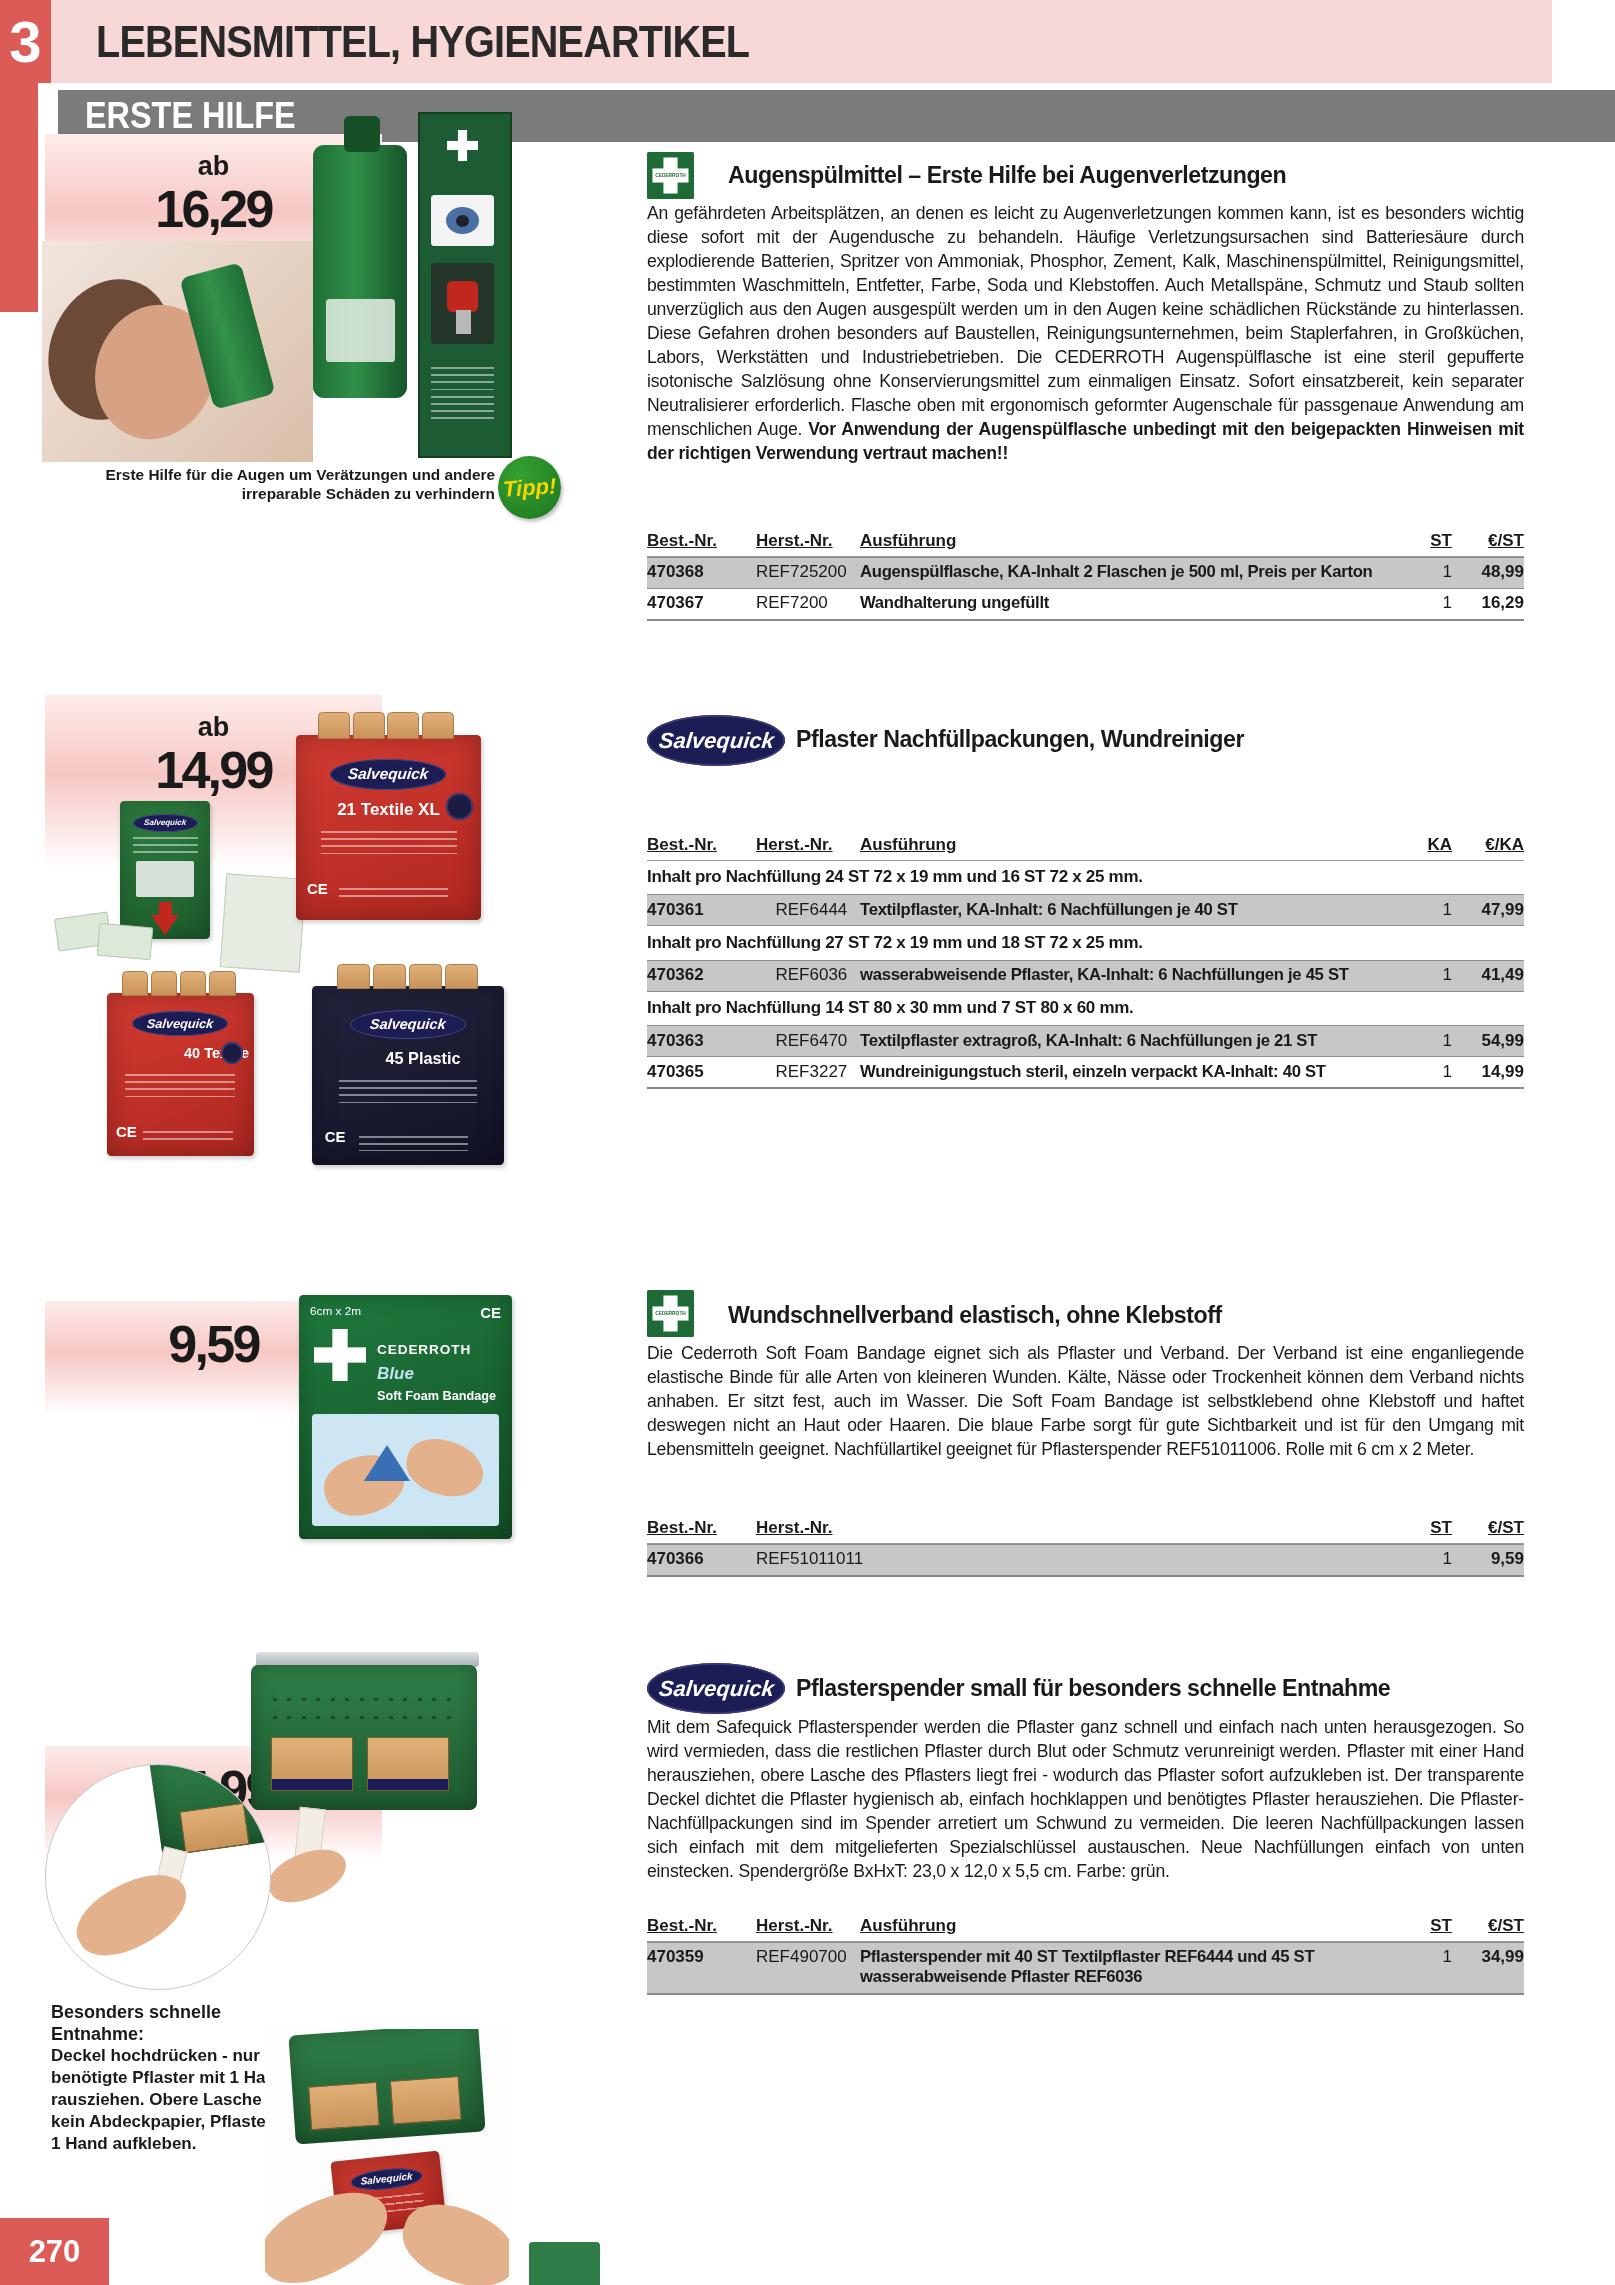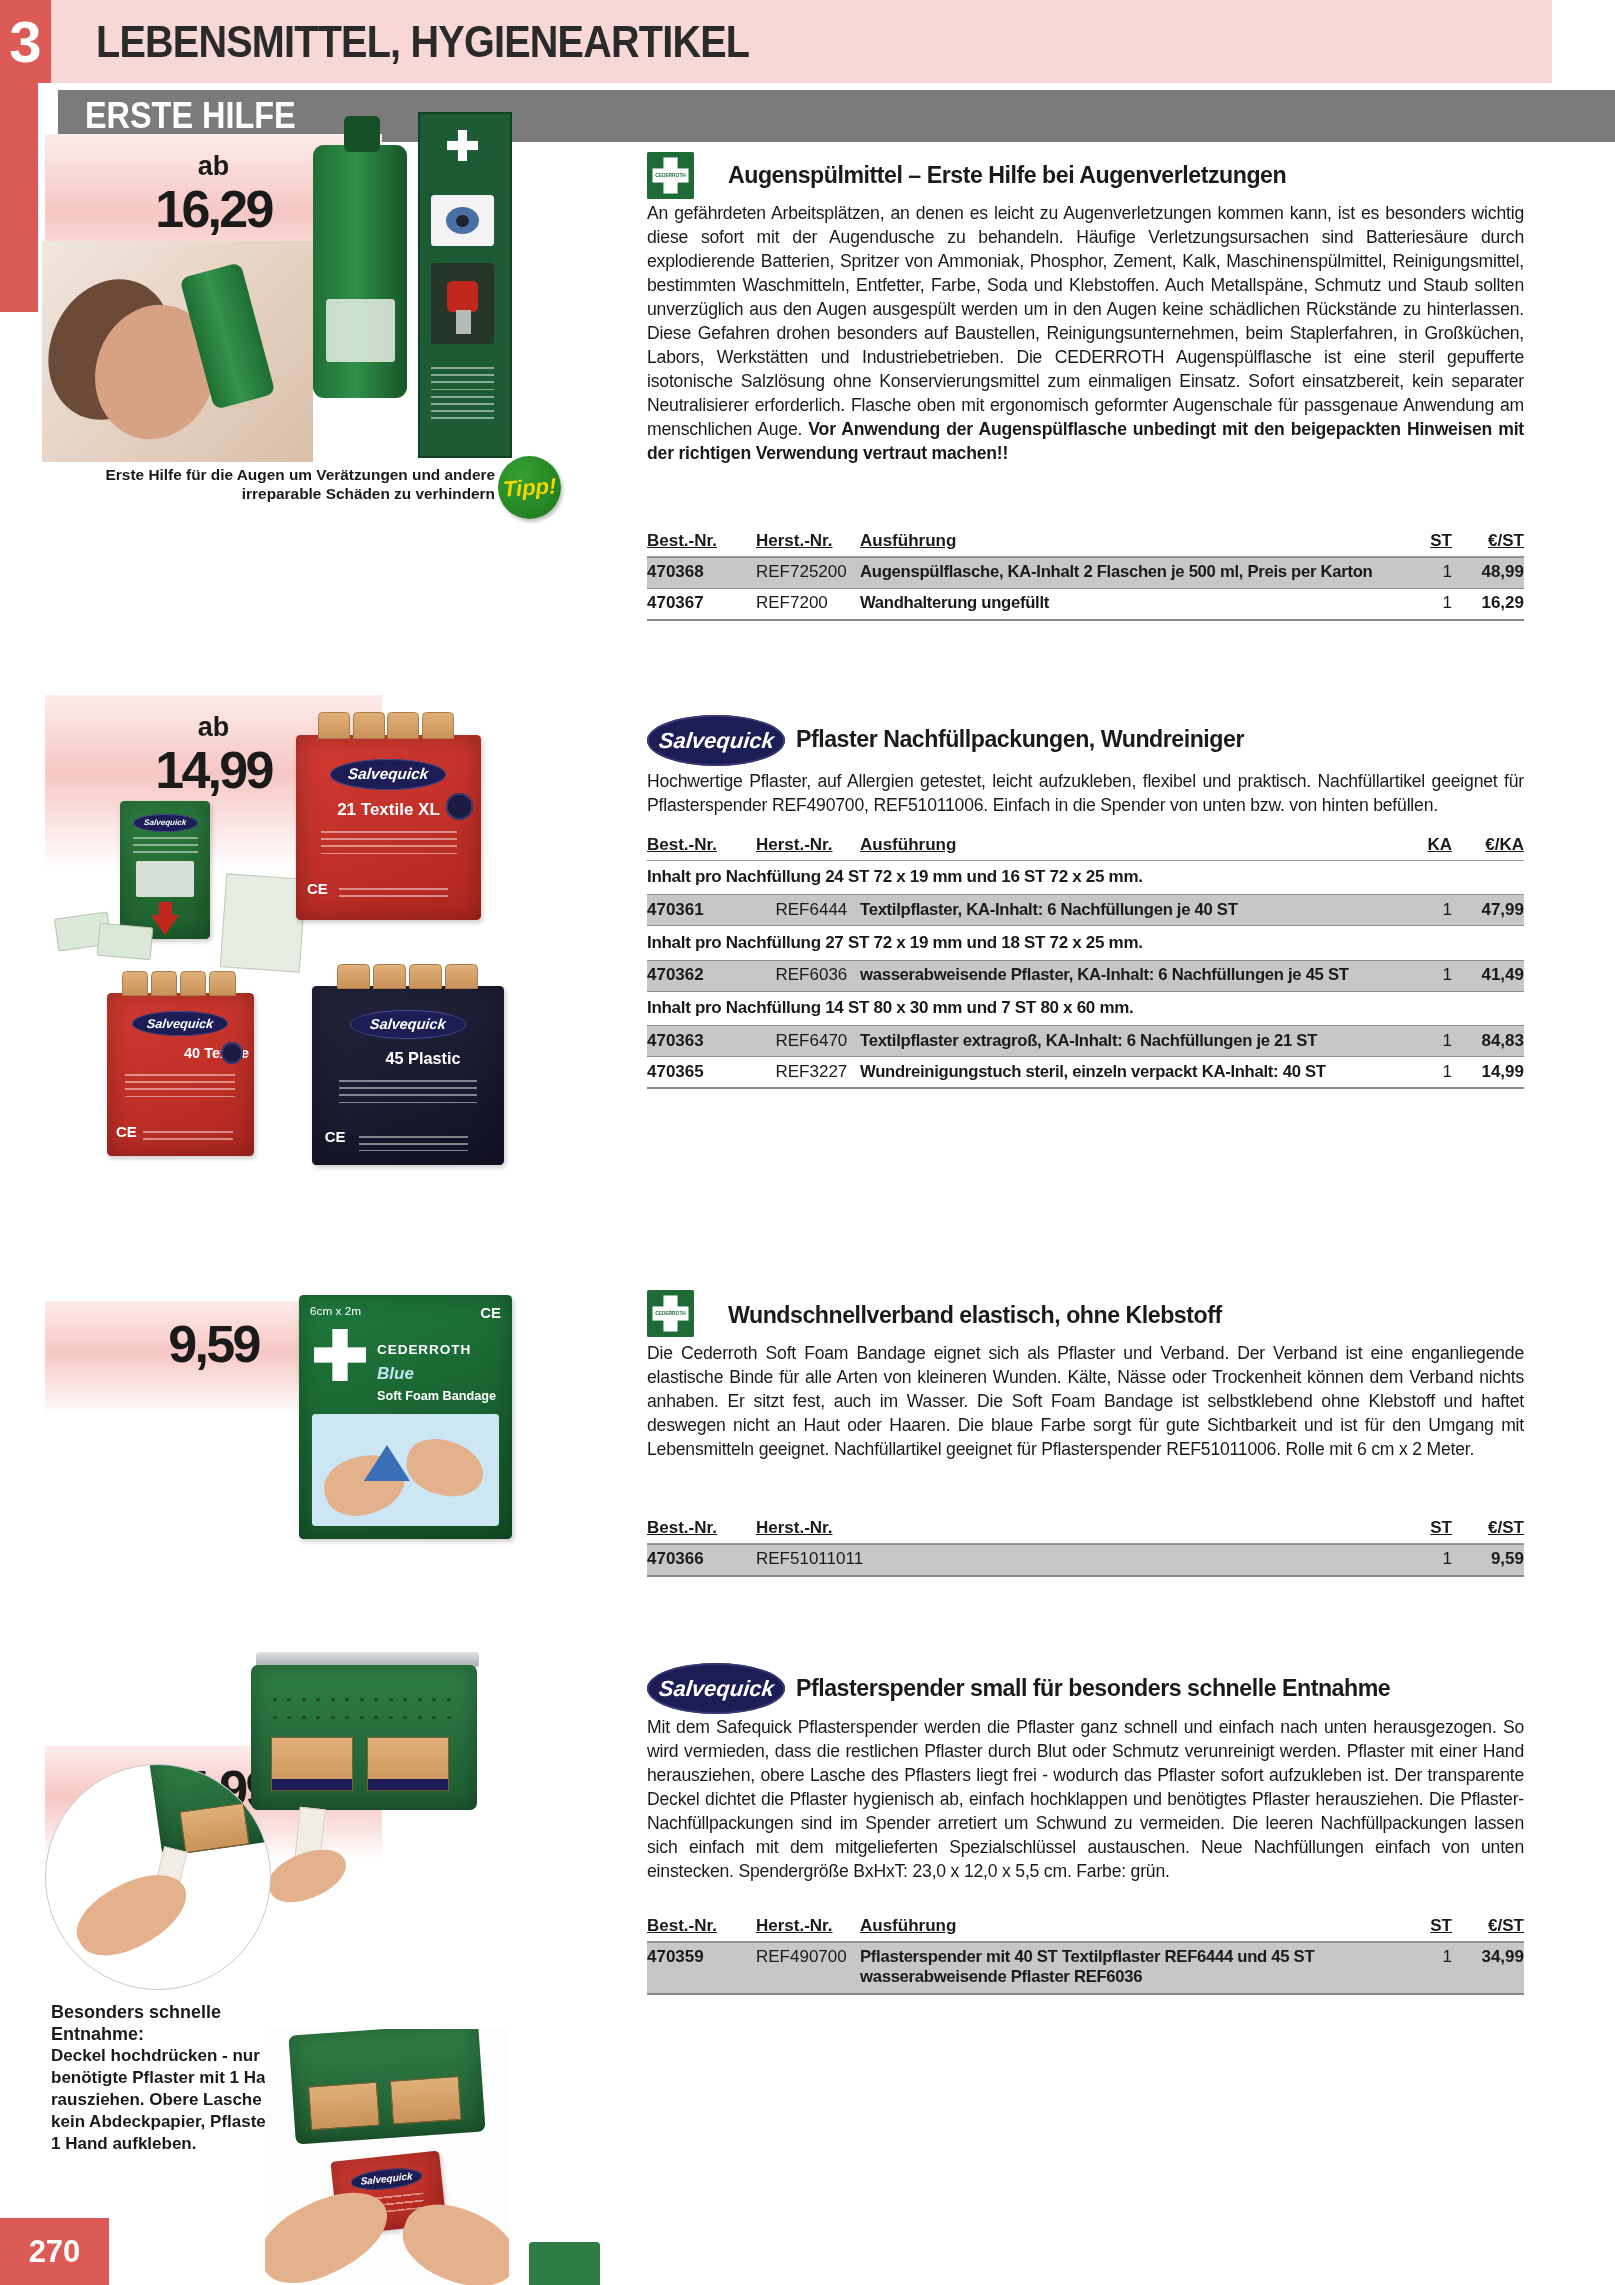--- a/index.html
+++ b/index.html
@@ -259,21 +259,20 @@
     <div class="box-label" style="top:63px;font-size:16.3px;margin-left:15px;">45 Plastic</div>
     <div class="fineprint" style="left:27px;top:94px;width:138px;height:27px;"></div>
     <div class="ce-mark" style="left:12.7px;bottom:20px;">CE</div>
     <div class="fineprint" style="left:47px;bottom:14.5px;width:109px;height:14.5px;"></div>
   </div>
 
   <div class="sq-logo" style="left:647px;top:715px;">
     <span>Salvequick</span>
   </div>
   <div class="sec-heading" style="left:796px;top:725px;">Pflaster Nachfüllpackungen, Wundreiniger</div>
-  <p class="sec-body" style="top:769px;margin:0;">Hochwertige Pflaster, auf Allergien getestet, leicht aufzukleben, flexibel und praktisch. Nachfüllartikel geeignet für Pflasterspender REF490700, REF51011006. Einfach in die Spender von unten bzw. von hinten befüllen.</p>
 
   <div class="ptable" style="top:830px;">
     <div class="trow thead">
       <div>Best.-Nr.</div>
       <div>Herst.-Nr.</div>
       <div>Ausführung</div>
       <div class="c-qty">KA</div>
       <div class="c-price">€/KA</div>
     </div>
     <div class="trow">
@@ -297,21 +296,21 @@
       <div class="c-price">41,49</div>
     </div>
     <div class="trow">
       <div class="inforow">Inhalt pro Nachfüllung 14 ST 80 x 30 mm und 7 ST 80 x 60 mm.</div>
     </div>
     <div class="trow shaded">
       <div class="c-best">470363</div>
       <div class="c-herst-r">REF6470</div>
       <div class="c-ausf">Textilpflaster extragroß, KA-Inhalt: 6 Nachfüllungen je 21 ST</div>
       <div class="c-qty">1</div>
-      <div class="c-price">84,83</div>
+      <div class="c-price">54,99</div>
     </div>
     <div class="trow lastrow">
       <div class="c-best">470365</div>
       <div class="c-herst-r">REF3227</div>
       <div class="c-ausf">Wundreinigungstuch steril, einzeln verpackt KA-Inhalt: 40 ST</div>
       <div class="c-qty">1</div>
       <div class="c-price">14,99</div>
     </div>
   </div>
 

